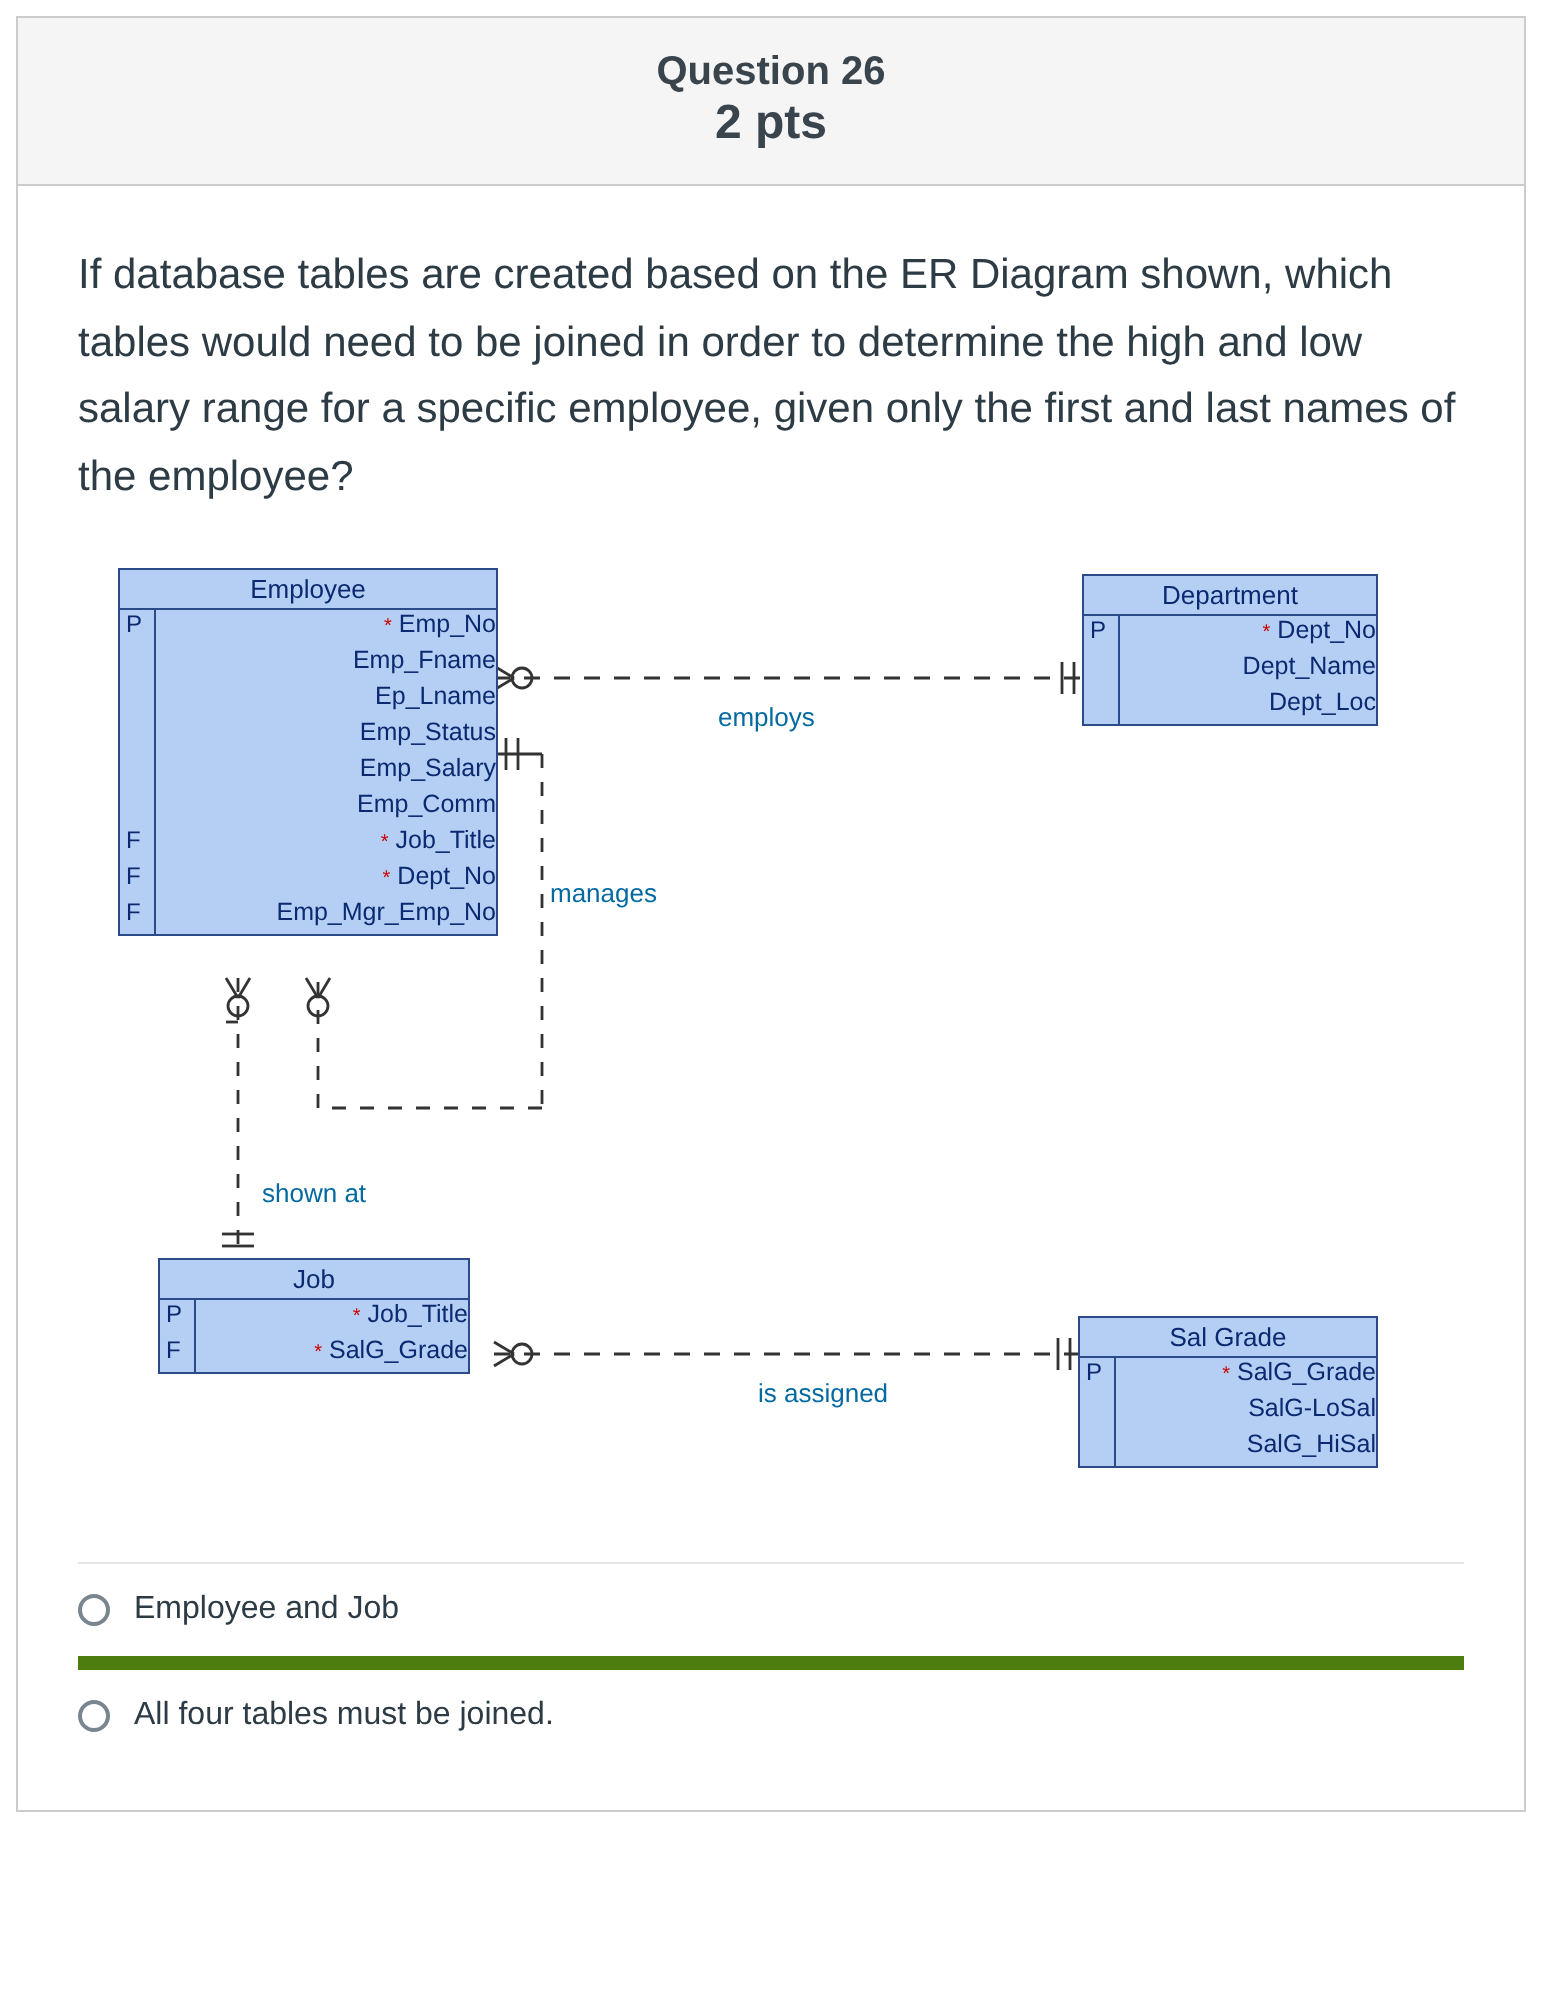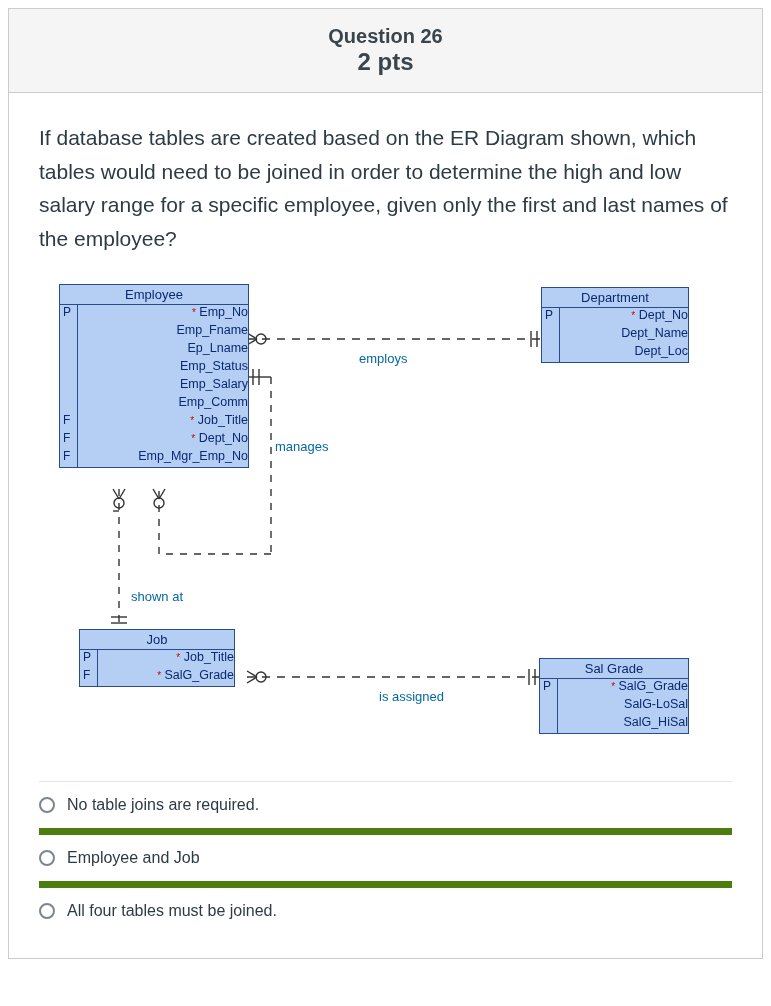--- a/index.html
+++ b/index.html
@@ -248,24 +248,20 @@
 
       <div class="rel-label" style="left:320px; top:72px;">employs</div>
       <div class="rel-label" style="left:236px; top:160px;">manages</div>
       <div class="rel-label" style="left:92px; top:310px;">shown at</div>
       <div class="rel-label" style="left:340px; top:410px;">is assigned</div>
     </div>
 
     <div class="answers">
       <div class="answer-row">
         <div class="radio"></div>
-        <div class="answer-text">No table joins are required.</div>
-      </div>
-      <div class="answer-row">
-        <div class="radio"></div>
         <div class="answer-text">Employee and Job</div>
       </div>
       <div class="answer-row">
         <div class="radio"></div>
         <div class="answer-text">All four tables must be joined.</div>
       </div>
     </div>
 
   </div>
 </div>

